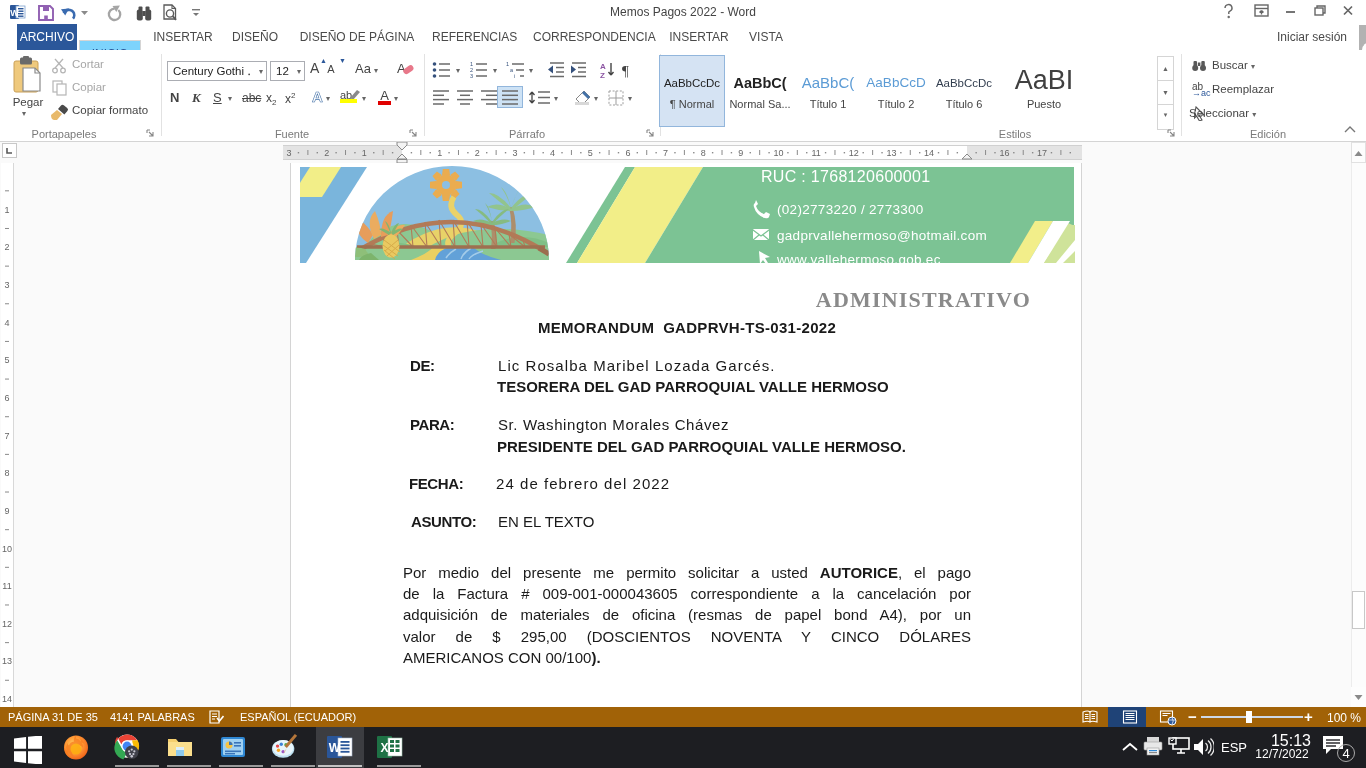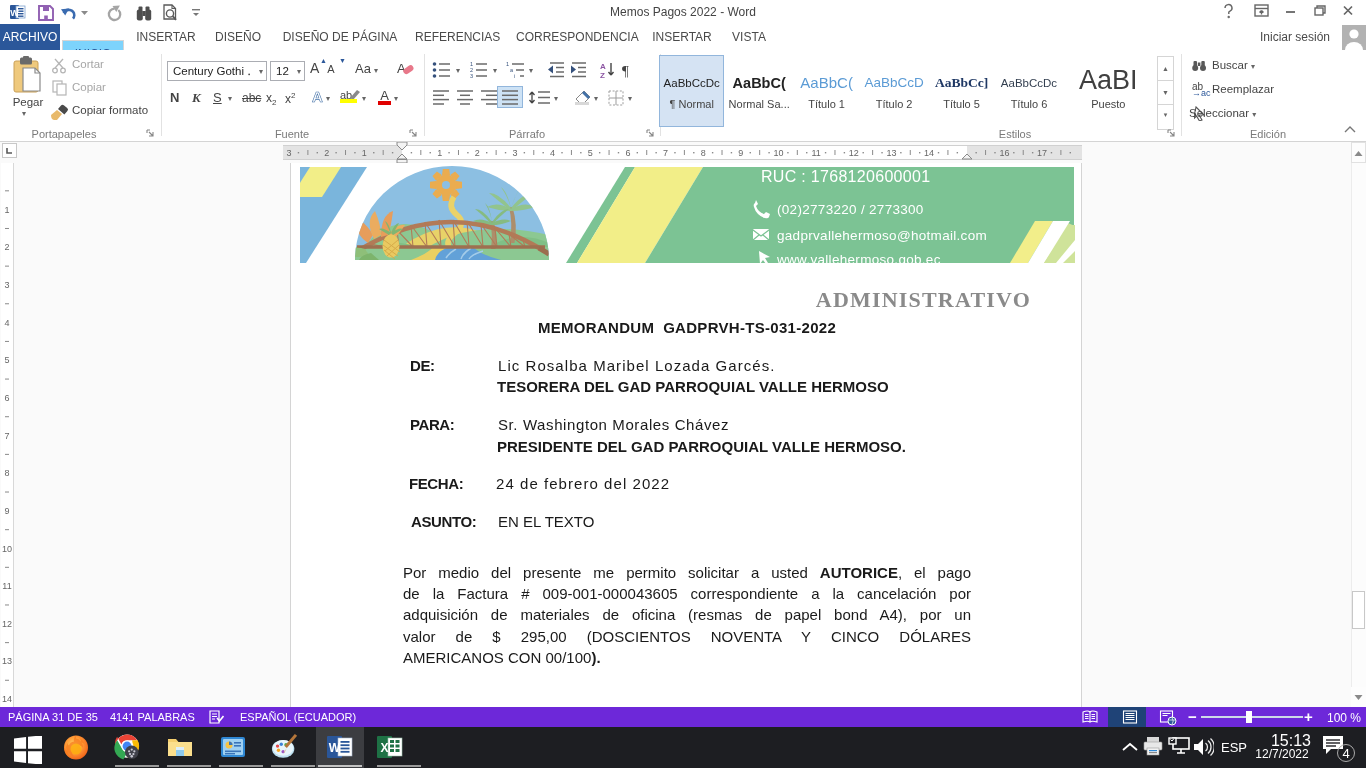--- a/index.html
+++ b/index.html
@@ -6,21 +6,21 @@
 html,body { width:1366px; height:768px; overflow:hidden; font-family:"Liberation Sans",sans-serif; background:#fff; }
 #app { position:relative; width:1366px; height:768px; }
 .abs { position:absolute; }
 
 
 #titlebar { position:absolute; left:0; top:0; width:1366px; height:24px; background:#fff; }
 #title { position:absolute; left:0; right:0; top:5px; text-align:center; font-size:12px; color:#444; }
 .qa { position:absolute; top:3px; }
 
 
-#tabrow { position:absolute; left:0; top:24px; width:1126px; height:26px; background:#fff; }
+#tabrow { position:absolute; left:17px; top:24px; width:1126px; height:26px; background:#fff; }
 .tab { position:absolute; top:0; height:26px; line-height:26px; font-size:12px; color:#4a4a4a; text-align:center; }
 #tab-archivo { left:0; width:60px; background:#2b579a; color:#fff; }
 #tab-inicio { background:#7dd3fc; border:1px solid #d5d5d5; border-bottom:none; color:#2b579a;margin-top:16px; }
 
 
 #ribbon { position:absolute; left:0; top:50px; width:1366px; height:92px; background:#fff; border-bottom:1px solid #d4d4d4; }
 .gsep { position:absolute; top:4px; height:82px; width:1px; background:#e2e2e2; }
 .glabel { position:absolute; top:78px; font-size:11px; color:#7a7a7a; text-align:center; }
 .glauncher { position:absolute; top:79px; width:10px; height:10px; }
 .rtxt { font-size:11.5px; color:#444; }
@@ -32,21 +32,21 @@
 #rulerrow { position:absolute; left:0; top:142px; width:1366px; height:21px; background:#fafafa; }
 
 
 #docarea { position:absolute; left:0; top:163px; width:1366px; height:544px; background:#fafafa; overflow:hidden; }
 #page { position:absolute; left:290px; top:0px; width:792px; height:544px; background:#fff; border-left:1px solid #d4d4d4; border-right:1px solid #d4d4d4; }
 .jline { position:absolute; left:112px; width:568px; font-size:15px; white-space:nowrap; }
 .jl { text-align:justify; text-align-last:justify; white-space:normal; }
 .doctxt { font-family:"Liberation Sans",sans-serif; color:#1a1a1a; }
 
 
-#statusbar { position:absolute; left:0; top:707px; width:1366px; height:20px; background:#6d28d9; color:#fff; font-size:11px; }
+#statusbar { position:absolute; left:0; top:707px; width:1366px; height:20px; background:#a16207; color:#fff; font-size:11px; }
 
 
 #taskbar { position:absolute; left:0; top:727px; width:1366px; height:41px; background:#1d1e22; }
 .tbicon { position:absolute; top:6px; width:28px; height:28px; }
 .tbline { position:absolute; top:38px; height:2px; background:#9a9a9a; }
 .chip { position:relative; width:66px; height:72px; margin-right:2px; border:1px solid transparent; text-align:center; overflow:hidden; }
 .cs { position:absolute; left:0; right:0; top:14px; height:26px; line-height:26px; white-space:nowrap; overflow:hidden; }
 .cn { position:absolute; left:0; right:0; top:42px; font-size:11px; color:#444; white-space:nowrap; }
 </style>
 </head>
@@ -339,24 +339,20 @@
           <div class="cs" style="font-size:14.5px; font-weight:bold; color:#222;">AaBbC(</div>
           <div class="cn">Normal Sa...</div>
         </div>
     <div class="chip">
           <div class="cs" style="font-size:15px; color:#5b9bd5;">AaBbC(</div>
           <div class="cn">Título 1</div>
         </div>
     <div class="chip">
           <div class="cs" style="font-size:13.5px; color:#5b9bd5;">AaBbCcD</div>
           <div class="cn">Título 2</div>
-        </div>
-    <div class="chip">
-          <div class="cs" style="font-size:13.5px; font-weight:bold; color:#1f3864; font-family:'Liberation Serif',serif;">AaBbCc]</div>
-          <div class="cn">Título 5</div>
         </div>
     <div class="chip">
           <div class="cs" style="font-size:11.5px; color:#323e4f;">AaBbCcDc</div>
           <div class="cn">Título 6</div>
         </div>
     <div class="chip" style="width:90px;">
           <div class="cs" style="font-size:27px; color:#404040; top:8px; height:32px; line-height:32px;">AaBI</div>
           <div class="cn">Puesto</div>
         </div>
   </div>

